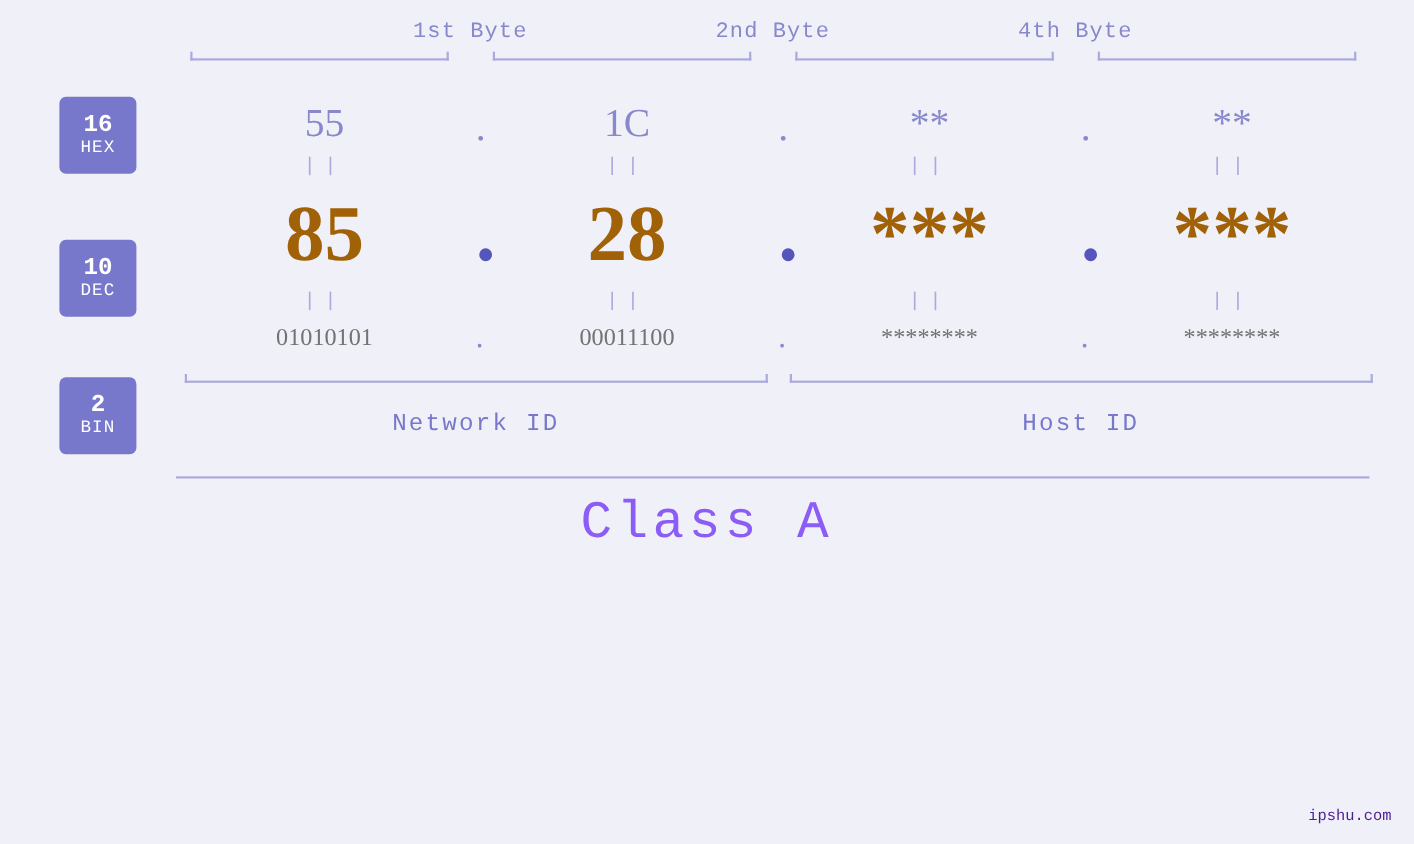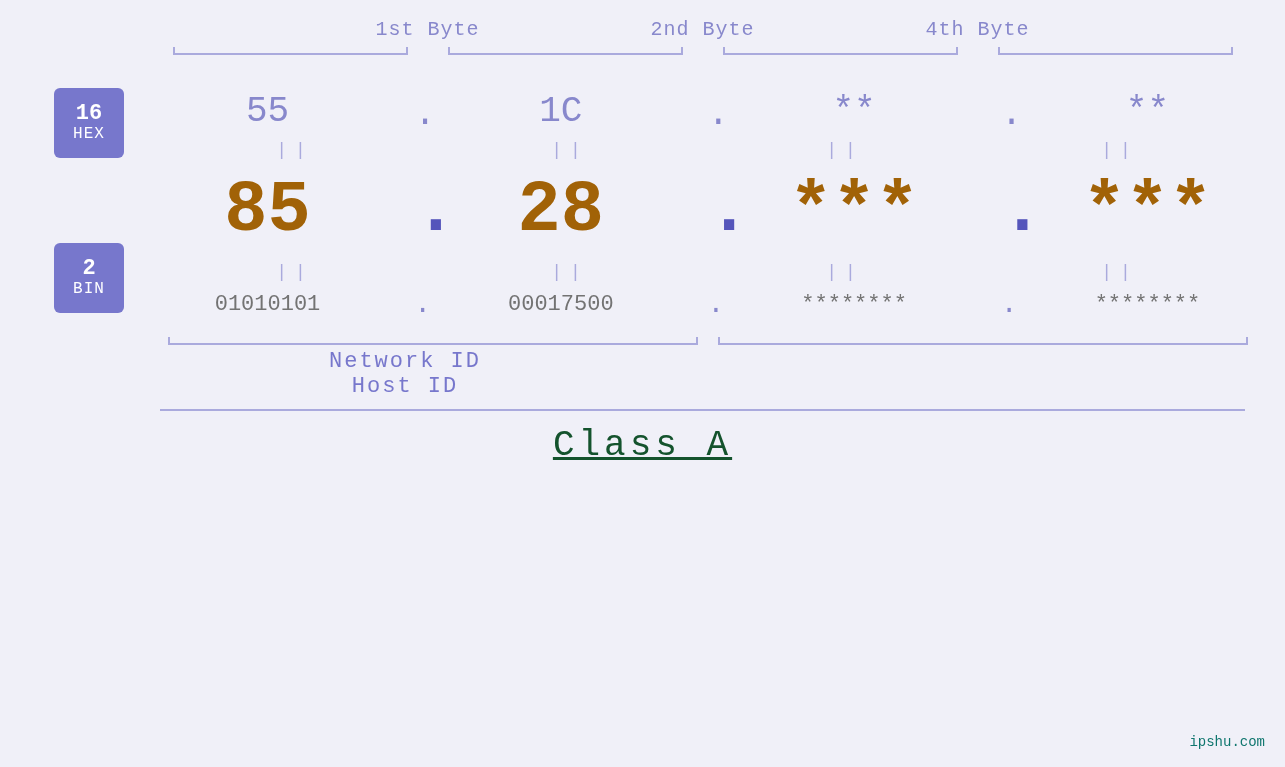--- a/index.html
+++ b/index.html
@@ -127,22 +127,23 @@
     .values-col {
       flex: 1;
       display: flex;
       flex-direction: column;
     }
 
     
     .value-row {
       display: flex;
       align-items: center;
-      justify-content: space-between;
-      width: 100%;
+      justify-content: center;
+      width: 100%;
+      font-family: Liberation Serif, serif;
     }
 
     .cell {
       width: 275px;
       text-align: center;
     }
 
     .sep {
       width: 0px;
       text-align: center;
@@ -259,22 +260,21 @@
       width: 2px;
       height: 8px;
       background: #aaaadd;
     }
 
     
     .id-labels-row {
       display: flex;
       width: 100%;
       justify-content: center;
-      margin-top: 0;
-      flex-direction: column;
+      margin-top: 21px;
     }
 
     .id-label {
       width: 550px;
       text-align: center;
       color: #7777cc;
       font-size: 22px;
       letter-spacing: 2px;
     }
 
@@ -288,33 +288,32 @@
     }
 
     .class-bracket-line {
       width: calc(1285px - 200px);
       height: 2px;
       background: #aaaadd;
       margin-left: 120px;
     }
 
     .class-label {
-      color: #14532d;
-      font-size: 36px;
+      color: #8b5cf6;
+      font-size: 48px;
       letter-spacing: 4px;
       margin-top: 14px;
-      text-decoration: underline;
     }
 
     
     .watermark {
       position: absolute;
       bottom: 12px;
       right: 20px;
-      color: #0f766e;
+      color: #4c1d95;
       font-size: 14px;
       margin-left: 48px;
     }
 
     .badge-row {
       display: flex;
       align-items: center;
       height: 100px;
     }
 
@@ -359,20 +358,26 @@
   <div class="main-grid">
 
     <div class="badges-col">
       <div class="badge-row">
         <div class="badge">
           <span>16</span>
           <span class="base-label">HEX</span>
         </div>
       </div>
       <div class="badge-eq-row"></div>
+      <div class="badge-row">
+        <div class="badge">
+          <span>10</span>
+          <span class="base-label">DEC</span>
+        </div>
+      </div>
       <div class="badge-eq-row"></div>
       <div class="badge-bin-row">
         <div class="badge">
           <span>2</span>
           <span class="base-label">BIN</span>
         </div>
       </div>
     </div>
 
     <div class="values-col">
@@ -413,21 +418,21 @@
         <div class="equals-cell">||</div>
         <div class="equals-sep"></div>
         <div class="equals-cell">||</div>
         <div class="equals-sep"></div>
         <div class="equals-cell">||</div>
       </div>
 
       <div class="value-row bin-row">
         <div class="cell">01010101</div>
         <div class="sep">.</div>
-        <div class="cell">00017500</div>
+        <div class="cell">00011100</div>
         <div class="sep">.</div>
         <div class="cell">********</div>
         <div class="sep">.</div>
         <div class="cell">********</div>
       </div>
 
       <div class="id-bracket-row">
 
         <div class="id-bracket-network">
           <div class="id-bracket-line"></div>

